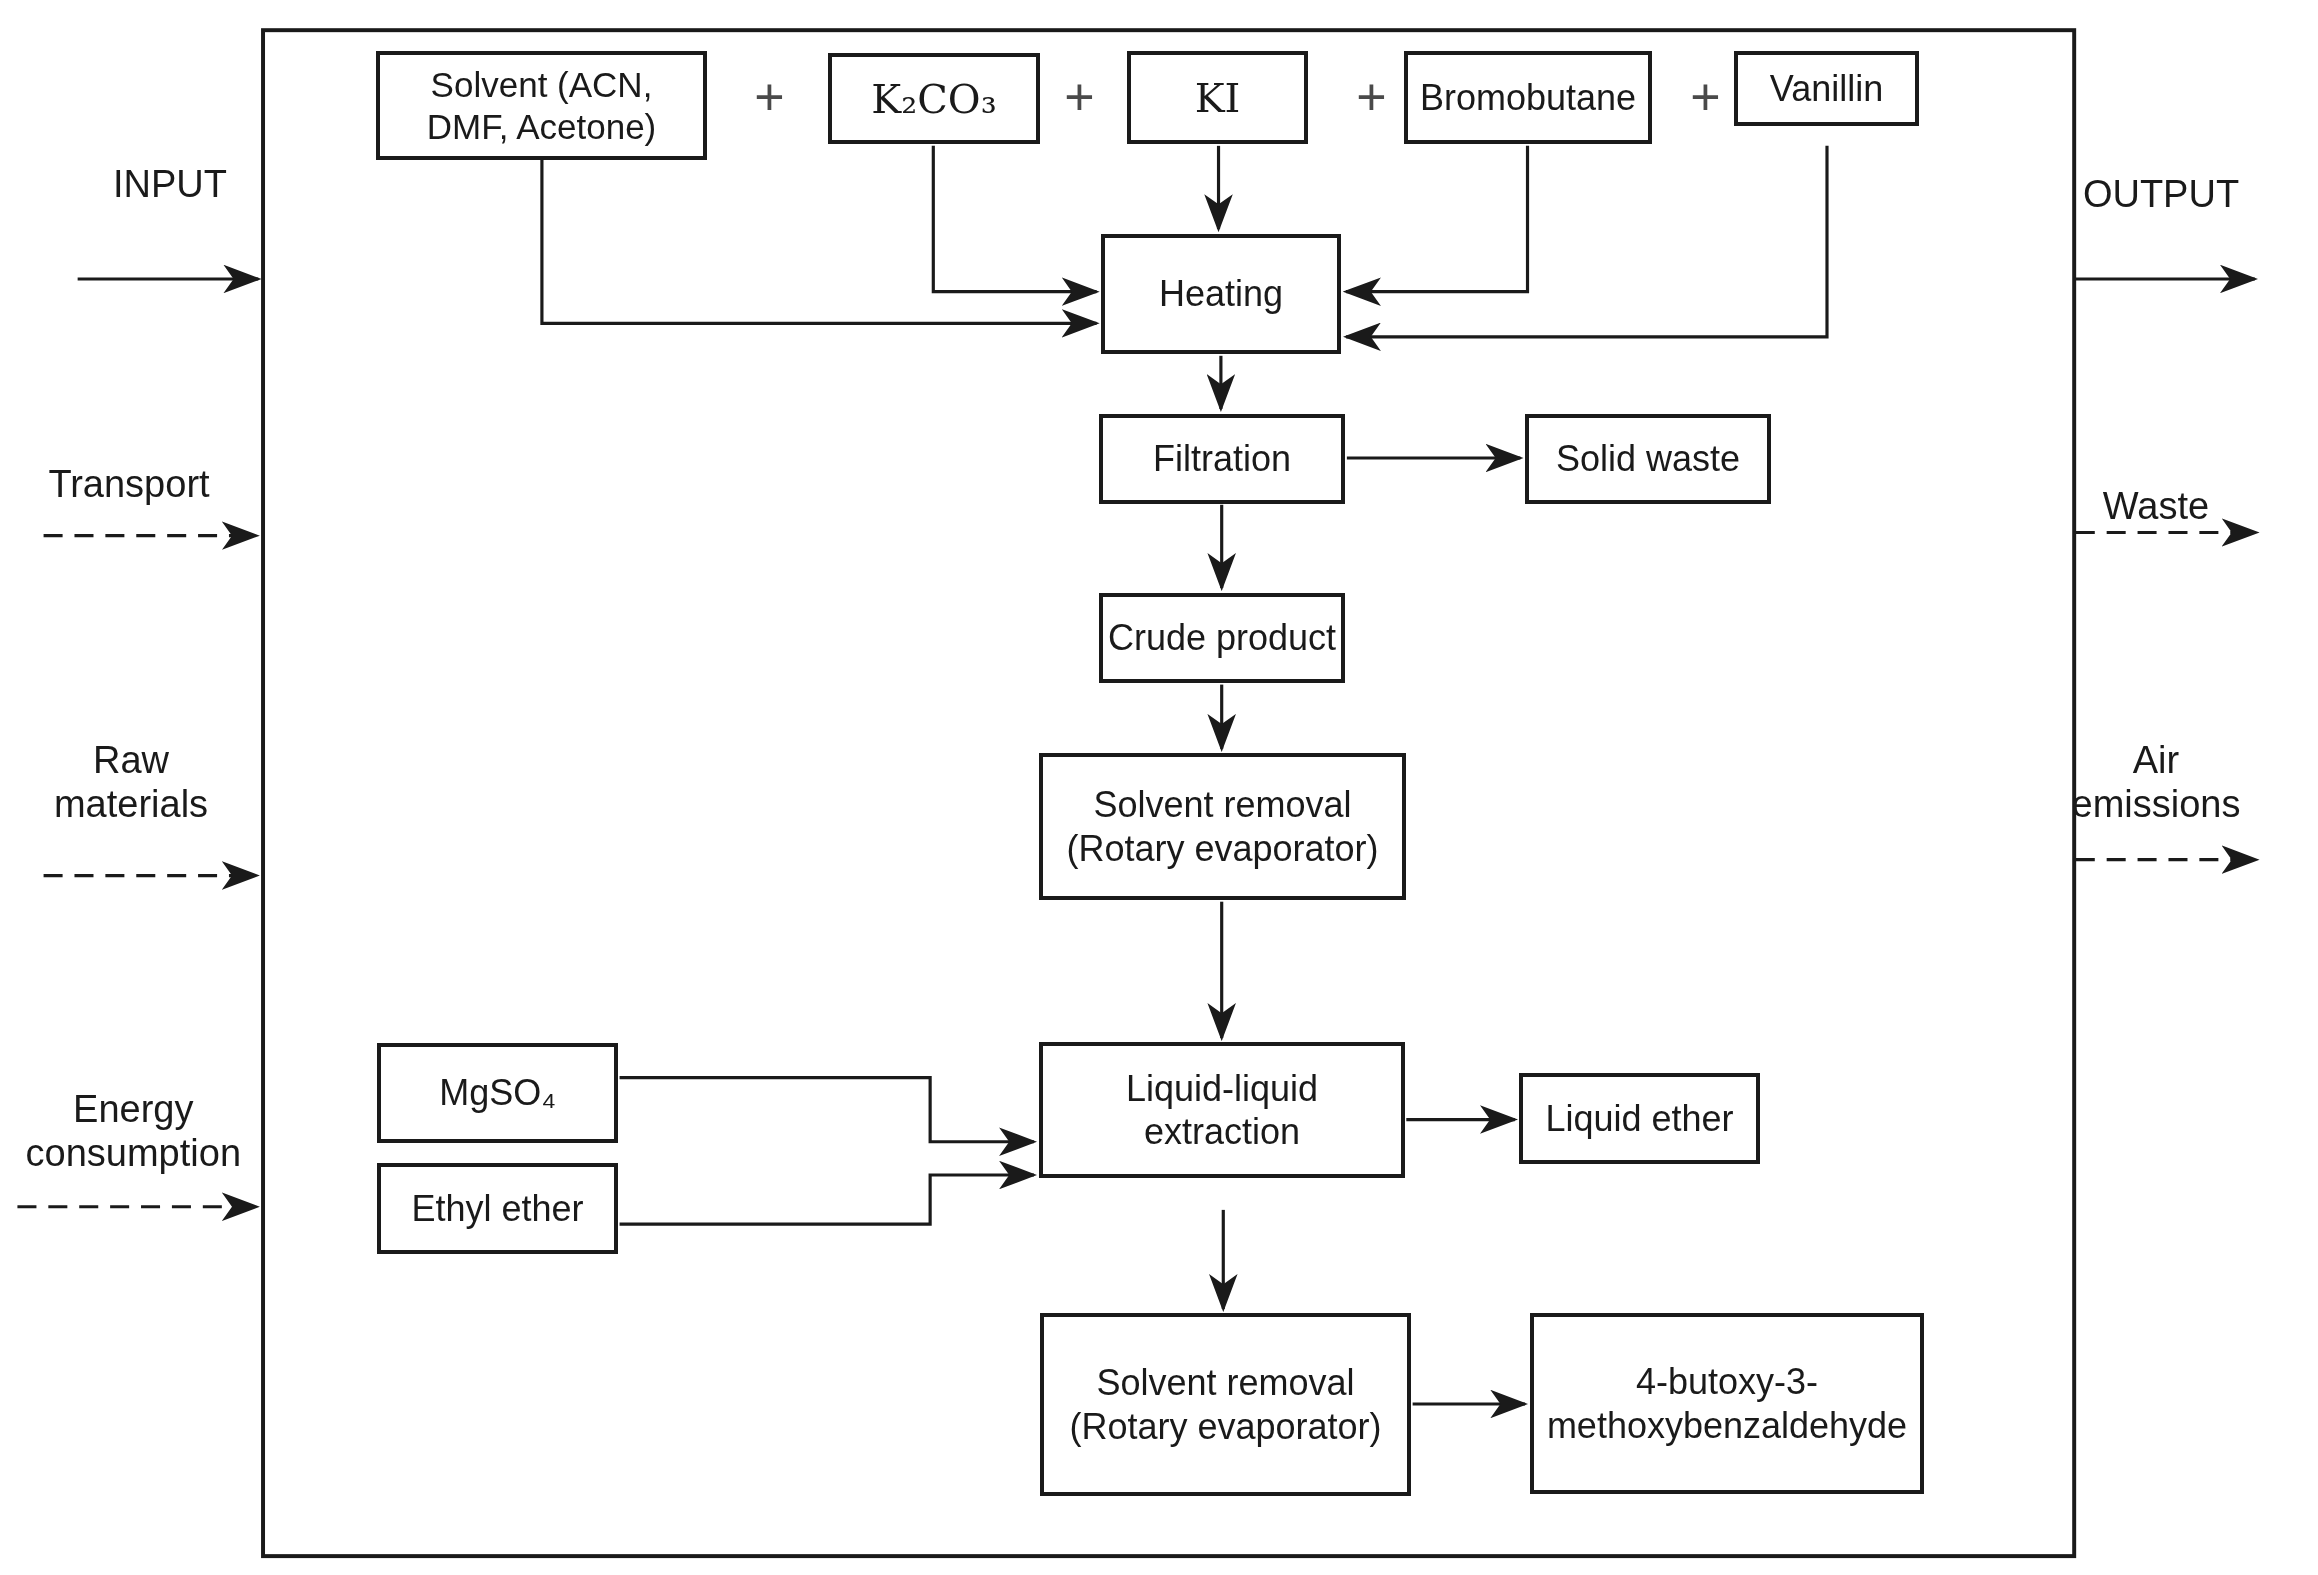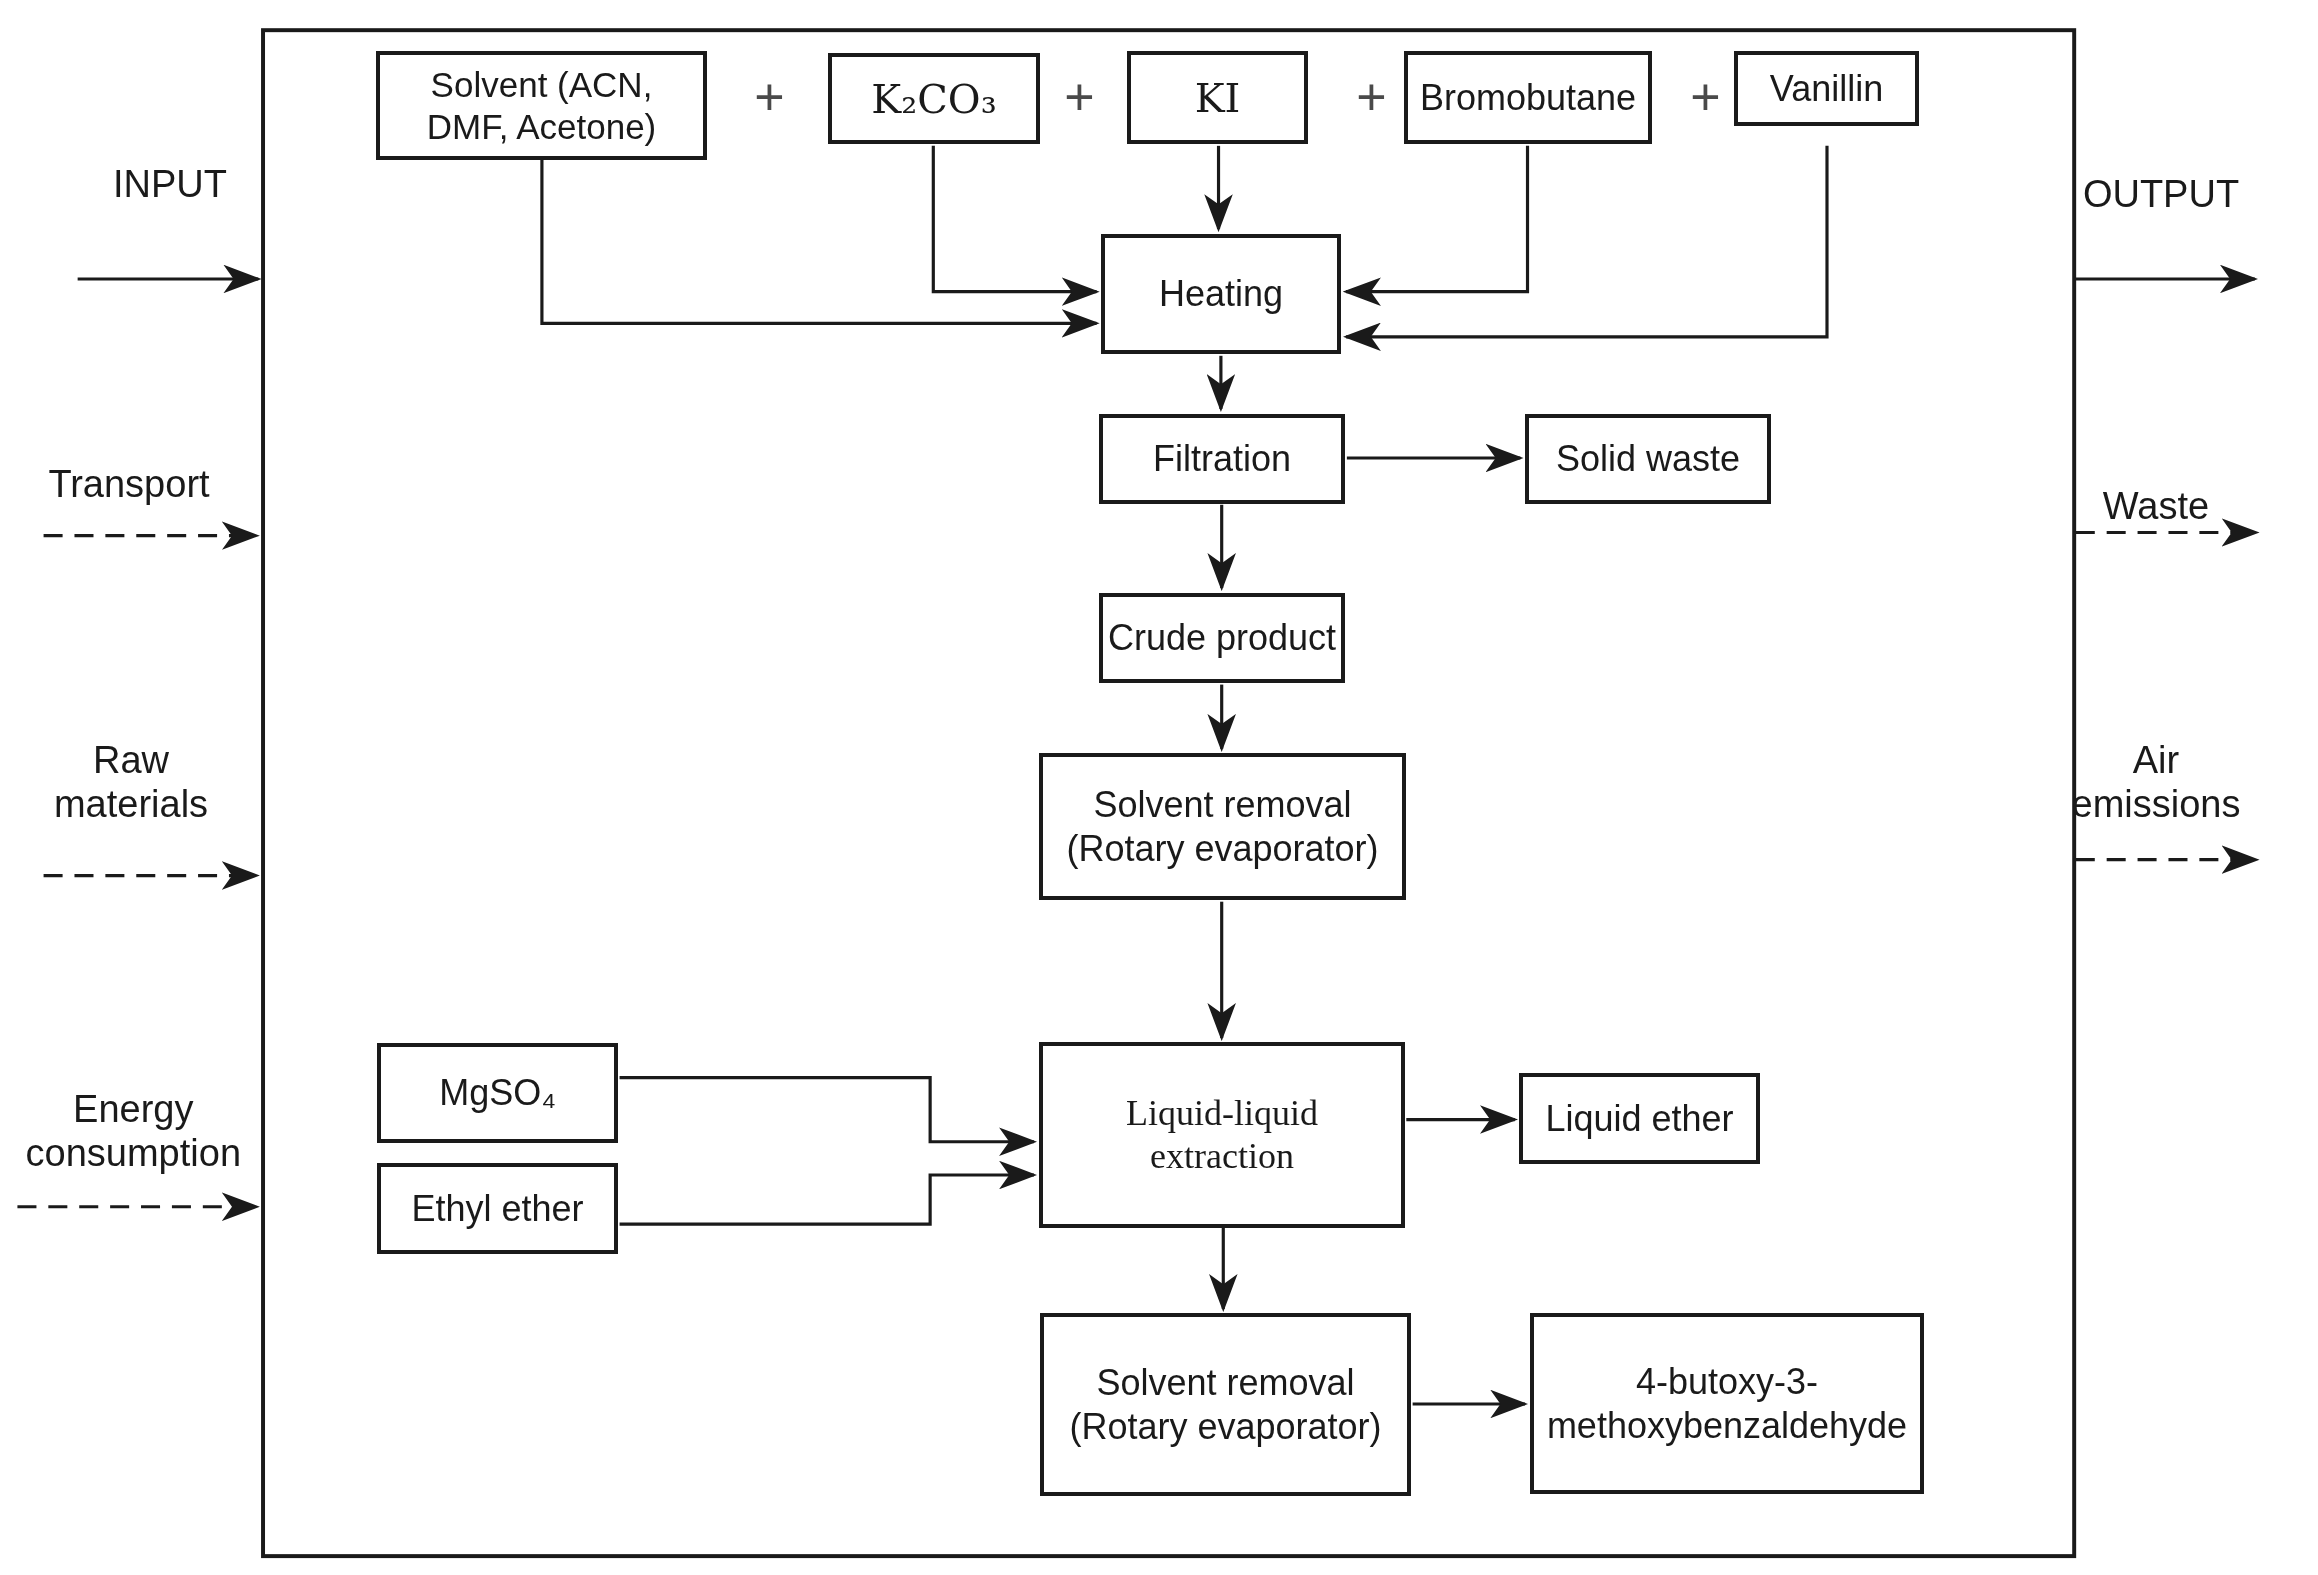--- a/index.html
+++ b/index.html
@@ -107,21 +107,21 @@
   <div class="node" style="left:1734px;top:51px;width:185px;height:75px;">Vanillin</div>
 
   <div class="node" style="left:1101px;top:234px;width:240px;height:120px;">Heating</div>
   <div class="node" style="left:1099px;top:414px;width:246px;height:90px;">Filtration</div>
   <div class="node" style="left:1525px;top:414px;width:246px;height:90px;text-align:right;">Solid waste</div>
   <div class="node" style="left:1099px;top:593px;width:246px;height:90px;">Crude product</div>
   <div class="node" style="left:1039px;top:753px;width:367px;height:147px;">Solvent removal
 (Rotary evaporator)</div>
   <div class="node" style="left:377px;top:1043px;width:241px;height:100px;">MgSO₄</div>
   <div class="node" style="left:377px;top:1163px;width:241px;height:91px;">Ethyl ether</div>
-  <div class="node" style="left:1039px;top:1042px;width:366px;height:186px;font-family:Liberation Serif, serif;">Liquid-liquid
+  <div class="node" style="left:1039px;top:1042px;width:366px;height:136px;">Liquid-liquid
 extraction</div>
   <div class="node" style="left:1519px;top:1073px;width:241px;height:91px;">Liquid ether</div>
   <div class="node" style="left:1040px;top:1313px;width:371px;height:183px;">Solvent removal
 (Rotary evaporator)</div>
   <div class="node" style="left:1530px;top:1313px;width:394px;height:181px;">4-butoxy-3-
 methoxybenzaldehyde</div>
 
 </div>
 
 

